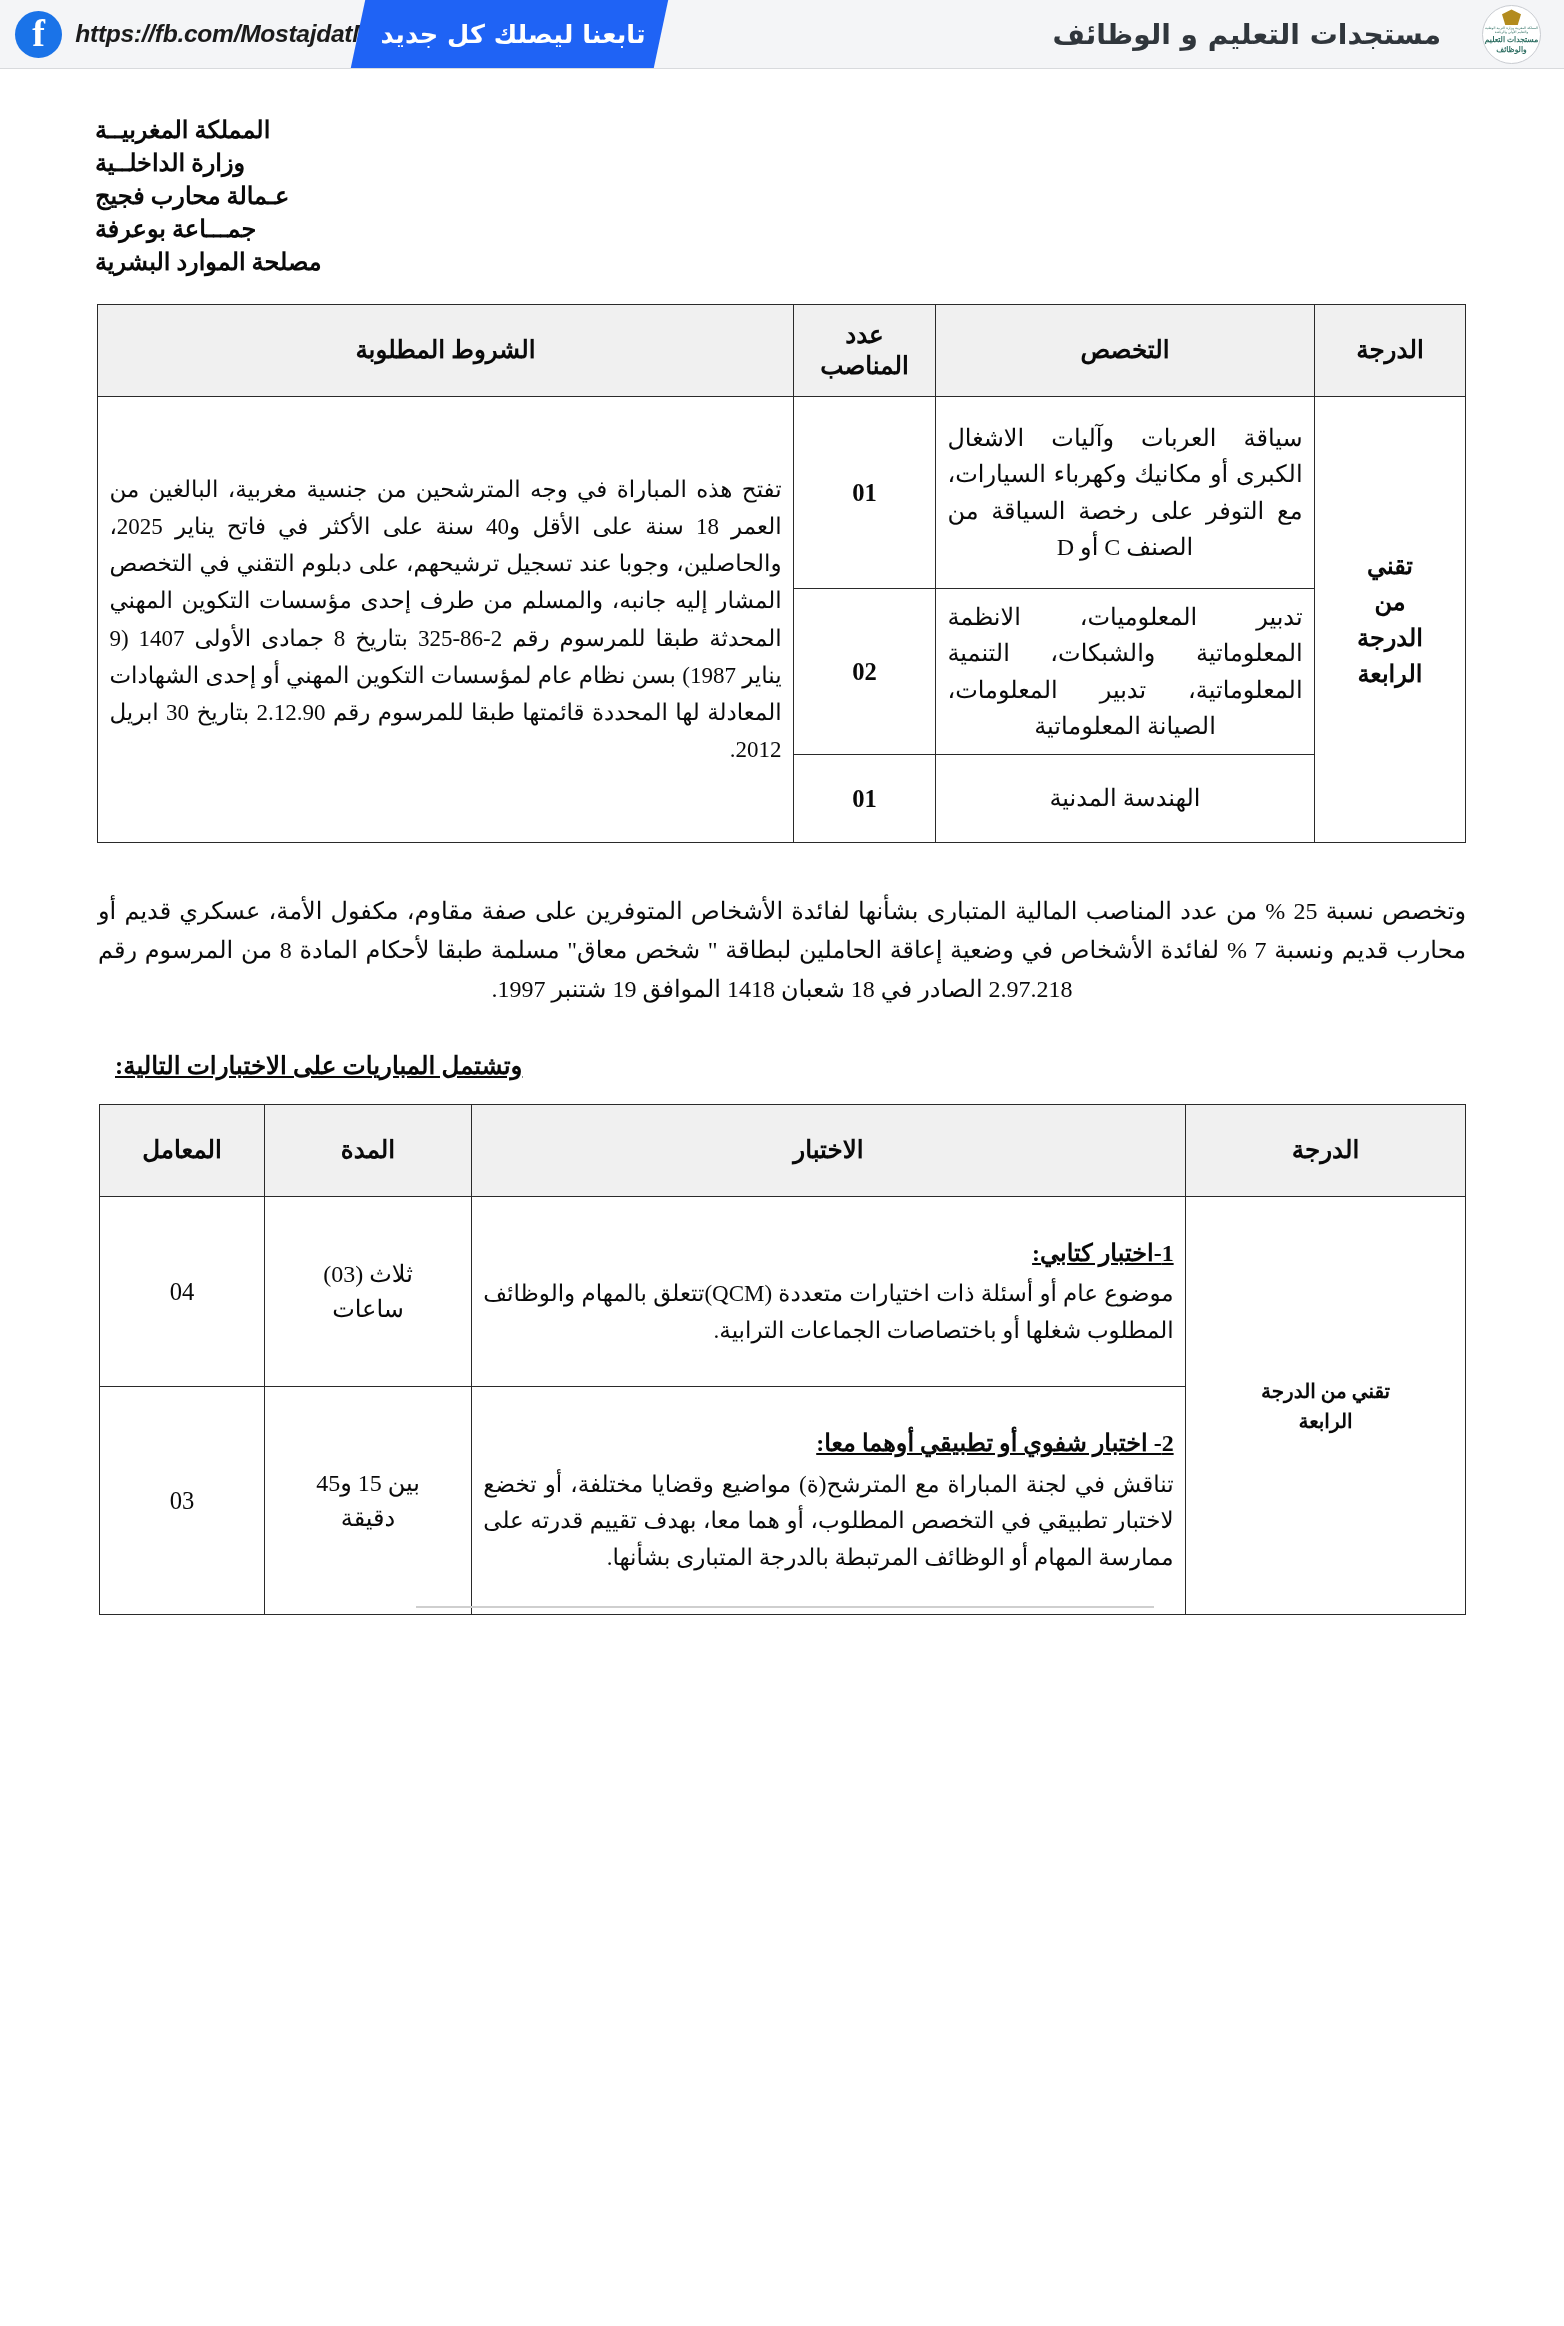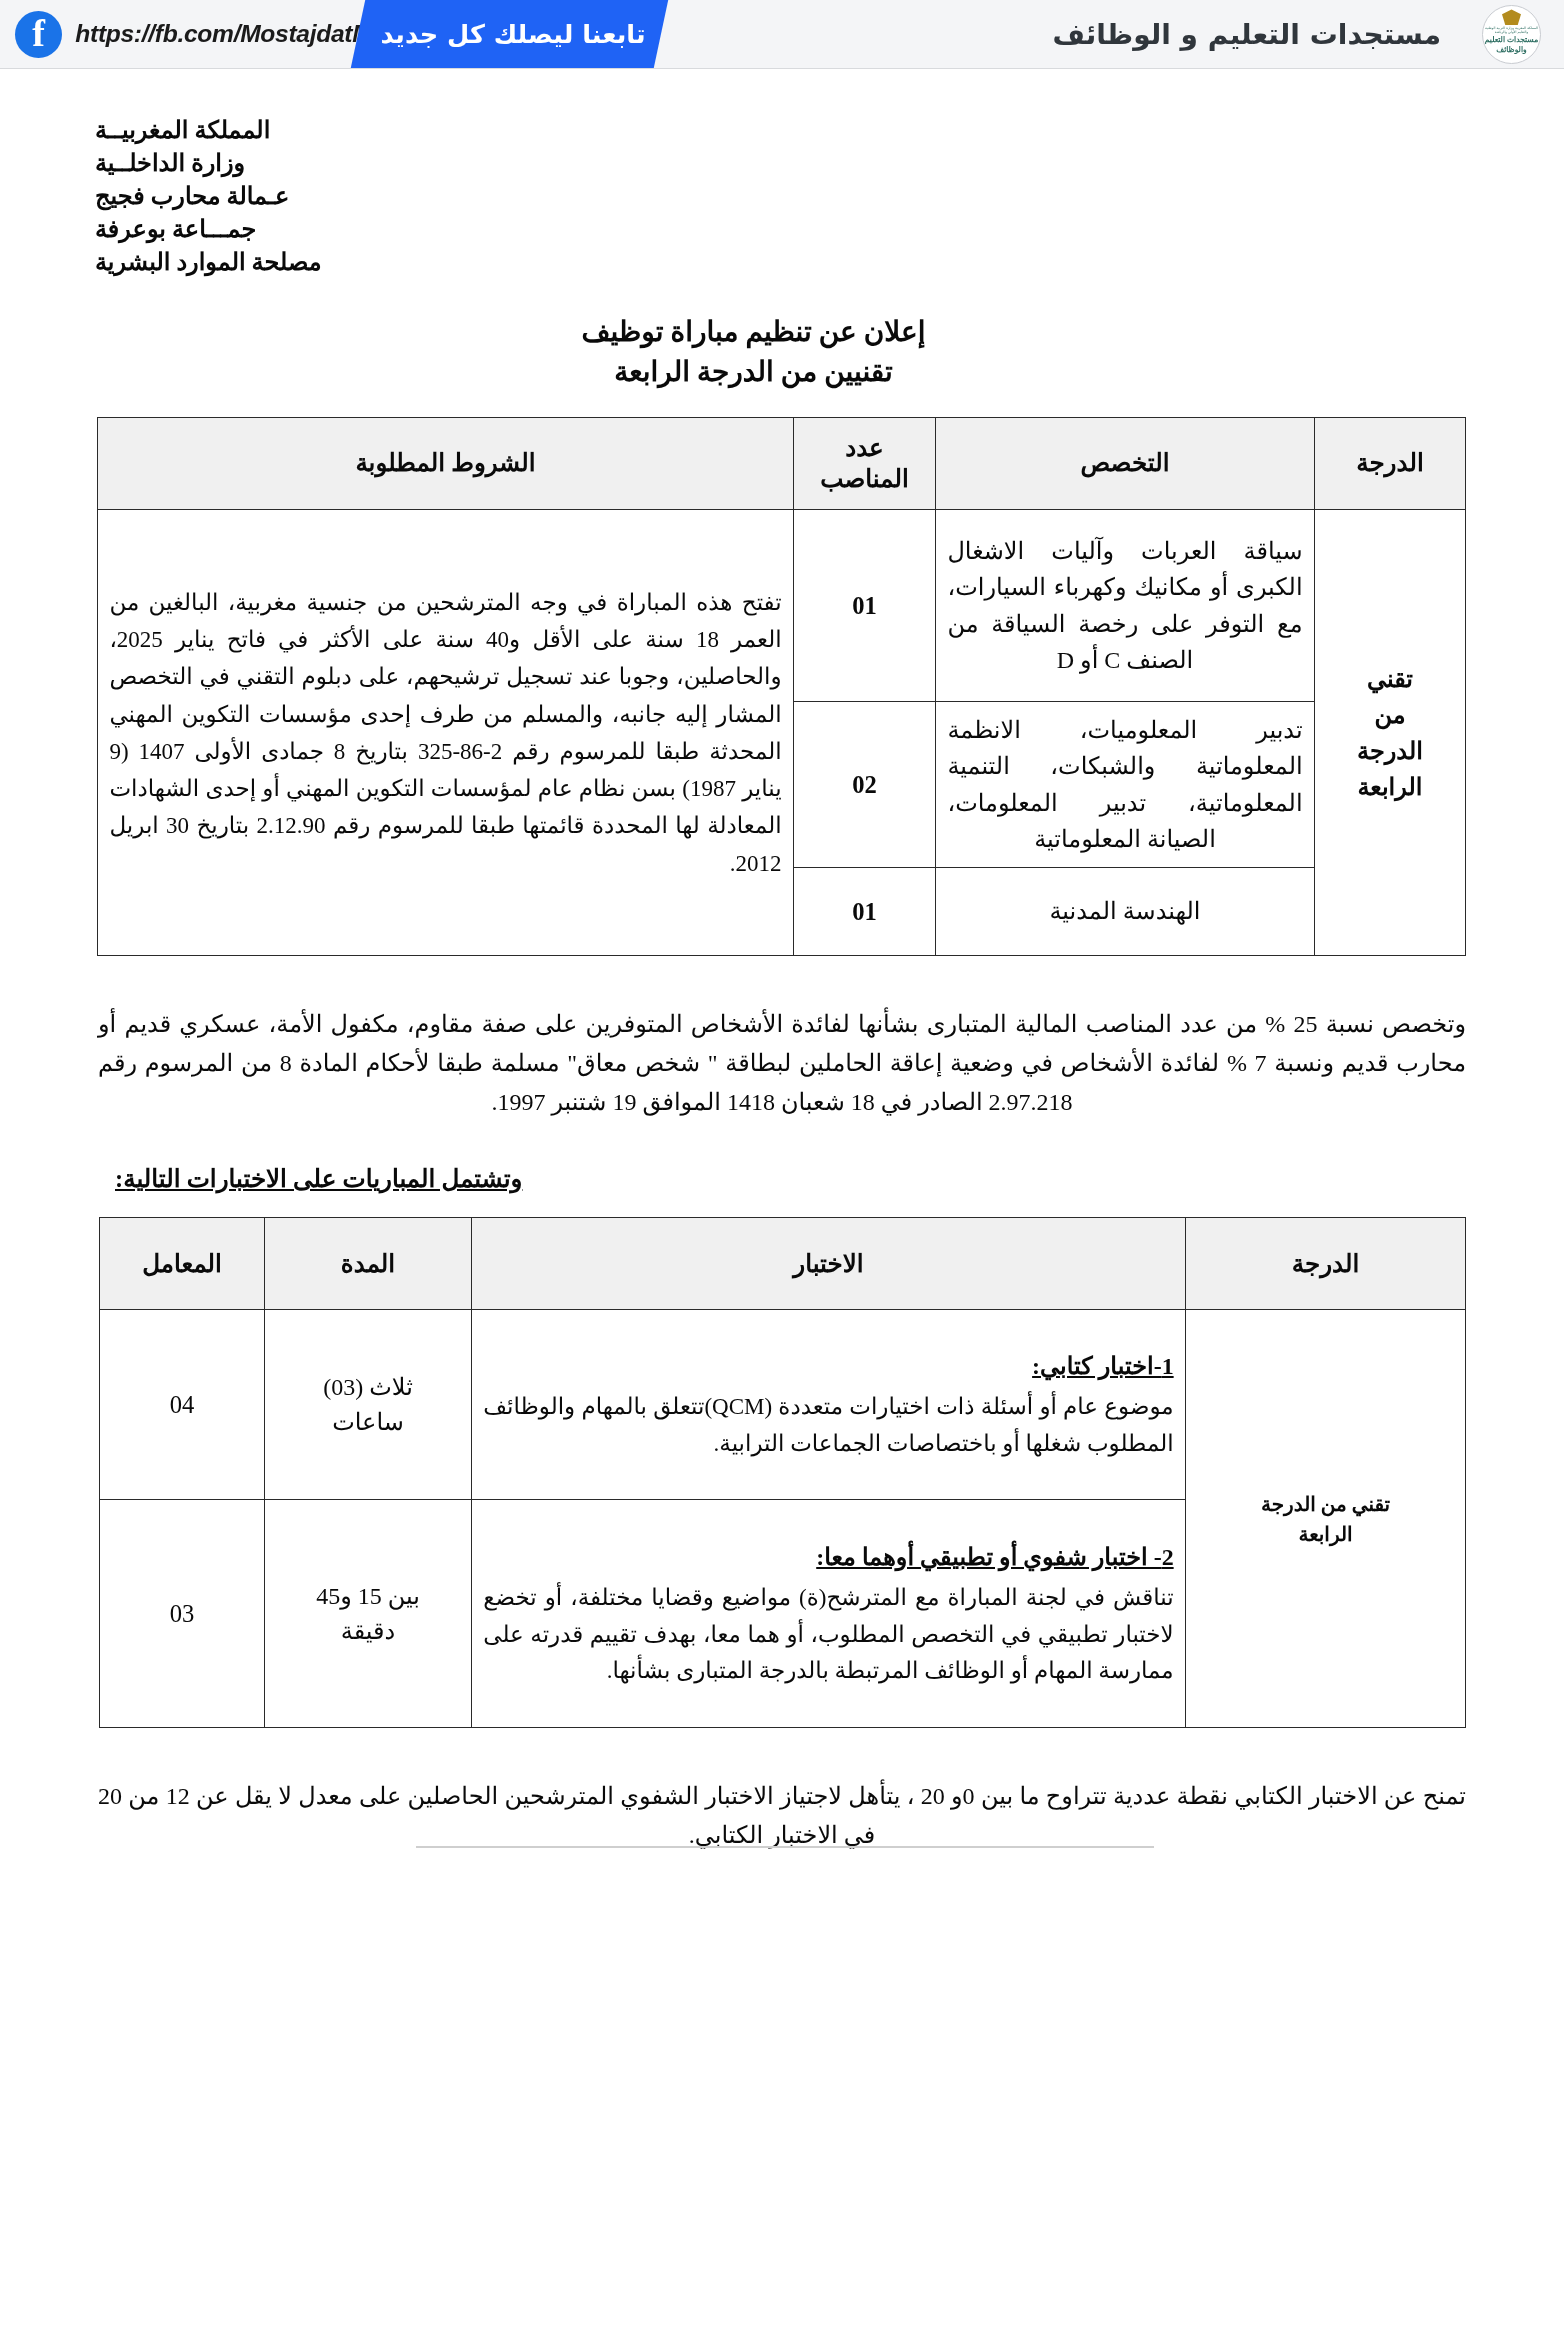--- a/index.html
+++ b/index.html
@@ -343,24 +343,20 @@
 <div class="doc">
 
   <div class="letterhead">
     <div class="lh-line">المملكة المغربيــة</div>
     <div class="lh-line">وزارة الداخلــية</div>
     <div class="lh-line">عـمالة محارب فجيج</div>
     <div class="lh-line">جمـــاعة بوعرفة</div>
     <div class="lh-line">مصلحة الموارد البشرية</div>
   </div>
 
-  <div class="title-block">
-    <div class="t1">إعلان عن تنظيم مباراة توظيف</div>
-    <div class="t2">تقنيين من الدرجة الرابعة</div>
-  </div>
 
 
   <table class="doc-table">
     <colgroup>
       <col class="t1-c-deg">
         <col class="t1-c-spec">
         <col class="t1-c-posts">
         <col class="t1-c-cond">
     </colgroup>
     <thead>
@@ -431,17 +427,16 @@
           <span class="test-head">2- اختبار شفوي أو تطبيقي أوهما معا:</span>
           <span>تناقش في لجنة المباراة مع المترشح(ة) مواضيع وقضايا مختلفة، أو تخضع لاختبار تطبيقي في التخصص المطلوب، أو هما معا، بهدف تقييم قدرته على ممارسة المهام أو الوظائف المرتبطة بالدرجة المتبارى بشأنها.</span>
         </td>
         <td class="cell-dur" style="white-space:pre-line">بين 15 و45
 دقيقة</td>
         <td class="cell-coef">03</td>
       </tr>
     </tbody>
   </table>
 
-  <p class="para final">تمنح عن الاختبار الكتابي نقطة عددية تتراوح ما بين 0و 20 ، يتأهل لاجتياز الاختبار الشفوي المترشحين الحاصلين على معدل لا يقل عن 12 من 20 في الاختبار الكتابي.</p>
 
   <div class="page-bottom-rule"></div>
 </div>
 
 
 </body></html>

